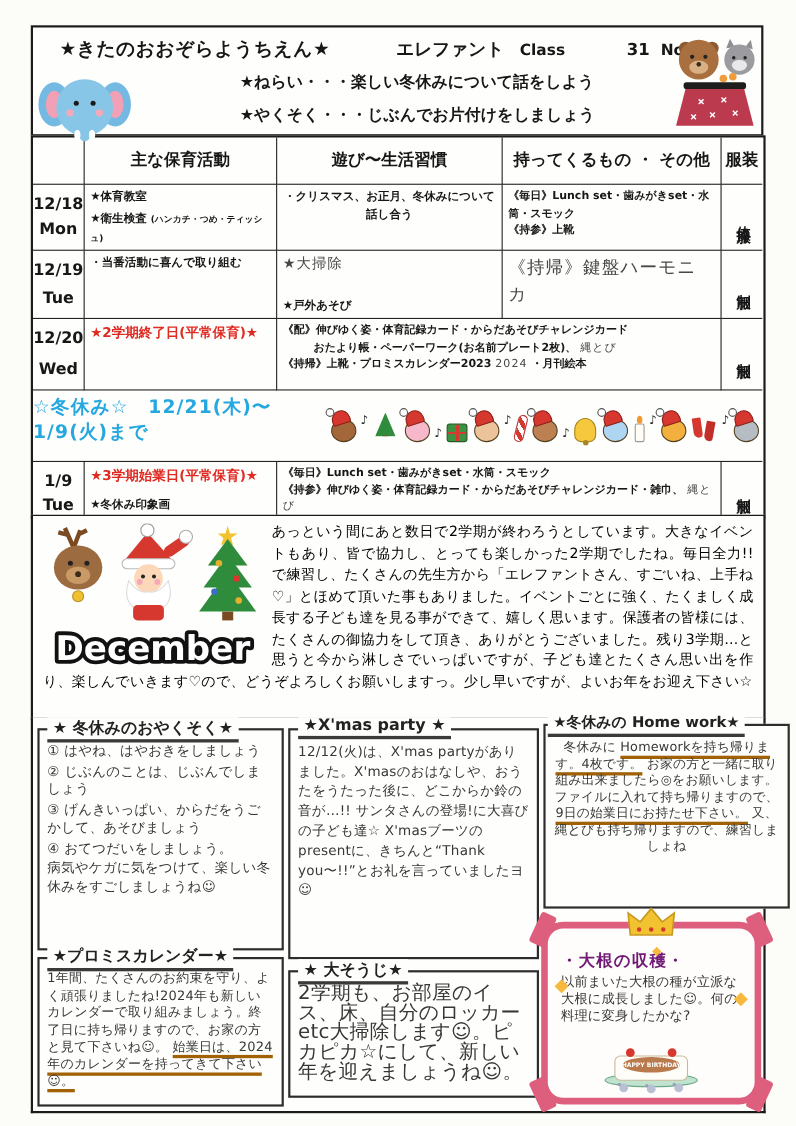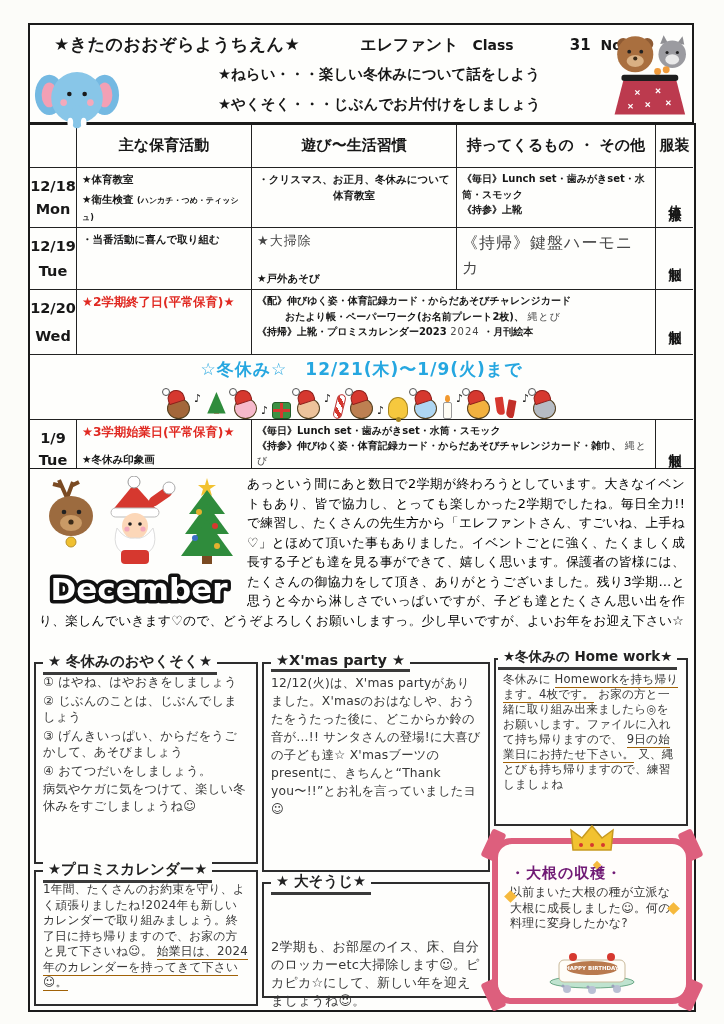--- a/index.html
+++ b/index.html
@@ -27,22 +27,22 @@
   .datecell{display:flex;flex-direction:column;justify-content:space-between;align-items:center;
             font-size:14.5px;font-weight:bold;padding:7px 0;}
   .clothcell{display:flex;align-items:center;justify-content:center;padding:0;}
   .vtext{writing-mode:vertical-rl;text-orientation:upright;font-size:13px;font-weight:bold;letter-spacing:2px;}
   .red{color:#e02a22;}
   .hand{color:#474747;font-weight:normal;letter-spacing:1px;}
   .note-sm{font-size:8px;}
   .spread{display:flex;flex-direction:column;justify-content:space-between;height:100%;box-sizing:border-box;}
   .center-line{text-align:center;}
   .indent{margin-left:28px;}
-  .bannercell{grid-column:1/6;border-bottom:1.6px solid #222;display:flex;flex-direction:column;
-              align-items:center;padding-top:3px;box-sizing:border-box;}
+  .bannercell{grid-column:1/6;border-bottom:1.6px solid #222;display:flex;
+              align-items:flex-start;padding-top:3px;box-sizing:border-box;}
   .banner-text{color:#26a7e0;font-size:17px;font-weight:bold;letter-spacing:1px;}
   .chars-row{display:flex;align-items:flex-end;justify-content:center;height:40px;margin-top:4px;}
   .chr{width:23px;height:21px;border-radius:50%;border:1.5px solid #53401f;position:relative;display:inline-block;margin:0 3px;box-sizing:border-box;}
   .chr::before{content:"";position:absolute;top:-9px;left:-1px;width:15px;height:11px;background:#d6382f;
                border:1px solid #8c1f1a;border-radius:10px 10px 2px 2px;transform:rotate(-18deg);}
   .chr::after{content:"";position:absolute;top:-11px;left:-6px;width:6px;height:6px;background:#fff;border:1px solid #555;border-radius:50%;}
   .chr-bear{background:#a3673a}.chr-rabbit{background:#f6b9cb}.chr-pig{background:#edc39b}
   .chr-monkey{background:#bd8052}.chr-dog{background:#aed6f2}.chr-tiger{background:#f2b13f}.chr-elephant{background:#b6bcc4}
   .chr-tree{border:none;border-radius:0;background:#2f8c3c;clip-path:polygon(50% 0,90% 80%,10% 80%);width:23px;height:27px;}
   .chr-tree::before{left:9px;top:21px;width:5px;height:6px;background:#7a4a22;border:none;transform:none;border-radius:0;}
@@ -71,21 +71,21 @@
            box-sizing:border-box;background:#fefefc;padding:5px 9px;}
   .santa-float{float:left;width:202px;height:126px;margin:2px 6px 2px 0;position:relative;}
   .dec-msg{font-size:12.8px;line-height:19.5px;color:#000000;letter-spacing:.2px;text-align:justify;}
   
   .bottom{left:28px;top:652px;width:668px;height:360px;border:2.5px solid #1b1b1b;border-top:none;box-sizing:border-box;background:#fefefc;}
   .sec{position:absolute;border:2.5px solid #2d2d2d;box-sizing:border-box;padding:10px 7px 4px 7px;background:#fefefc;}
   .sec-title{position:absolute;top:-12px;left:7px;background:#fefefc;padding:0 5px 1px 5px;
              font-weight:bold;font-size:14.5px;color:#222;border-bottom:3px solid #3a3a3a;white-space:nowrap;}
   .sec-body{font-size:12.3px;line-height:16.5px;color:#373737;letter-spacing:.2px;}
   .sec-body p{margin:0 0 2px 0;}
-  .pink-u{border-bottom:1px solid #a16207;padding-bottom:1px;}
+  .pink-u{border-bottom:3px solid #a16207;padding-bottom:1px;}
   .daikon{position:absolute;border:6px solid #dd5f7d;border-radius:20px;box-sizing:border-box;background:#fffdfb;padding:20px 10px 4px 12px;}
   .daikon-title{font-weight:bold;font-size:15px;color:#701a75;letter-spacing:1px;}
   .ribbon-tail{position:absolute;width:15px;height:30px;background:#dd5f7d;border-radius:3px;}
   .sparkle{position:absolute;width:9px;height:9px;background:#f6b93d;transform:rotate(45deg);}
   .crown-wrap{position:absolute;left:50%;top:-20px;transform:translateX(-50%);}
   .cake-wrap{position:absolute;left:50%;bottom:0px;transform:translateX(-50%);}
 </style>
 </head>
 <body>
 
@@ -161,21 +161,21 @@
       <div class="spread">
         <span>★体育教室</span>
         <span>
           <span>★衛生検査</span>
           <span class="note-sm">(ハンカチ・つめ・ティッシュ)</span>
         </span>
       </div>
     </div>
     <div class="cell center-line">
       <div>・クリスマス、お正月、冬休みについて</div>
-      <div>体育教室</div>
+      <div>話し合う</div>
     </div>
     <div class="cell" style="font-size:10px;">
       <div>《毎日》Lunch set・歯みがきset・水筒・スモック</div>
       <div>《持参》上靴</div>
     </div>
     <div class="cell clothcell last">
       <span class="vtext">体操服</span>
     </div>
 
     <div class="cell datecell">
@@ -335,24 +335,24 @@
       </div>
     </div>
 
     <div class="sec" style="left:232px;top:10px;width:228px;height:210px;">
       <div class="sec-title">★X'mas party ★</div>
       <div class="sec-body" style="line-height:18px;">12/12(火)は、X'mas partyがありました。X'masのおはなしや、おうたをうたった後に、どこからか鈴の音が…!! サンタさんの登場!に大喜びの子ども達☆ X'masブーツのpresentに、きちんと“Thank you〜!!”とお礼を言っていましたヨ☺</div>
     </div>
 
     <div class="sec" style="left:232px;top:230px;width:228px;height:116px;">
       <div class="sec-title">★ 大そうじ★</div>
-      <div class="sec-body" style="font-size:13px;line-height:18px;margin-top:44px;">2学期も、お部屋のイス、床、自分のロッカーetc大掃除します☺。ピカピカ☆にして、新しい年を迎えましょうね☺。</div>
-    </div>
-
-    <div class="sec" style="left:464px;top:6px;width:194px;height:168px;padding-top:12px;">
+      <div class="sec-body" style="font-size:18px;line-height:18px;">2学期も、お部屋のイス、床、自分のロッカーetc大掃除します☺。ピカピカ☆にして、新しい年を迎えましょうね☺。</div>
+    </div>
+
+    <div class="sec" style="left:464px;top:6px;width:224px;height:168px;padding-top:12px;text-align:center;">
       <div class="sec-title" style="font-size:13.5px;left:2px;">★冬休みの Home work★</div>
       <div class="sec-body" style="font-size:11.6px;line-height:15px;">
         <span>冬休みに</span>
         <span class="pink-u">Homeworkを持ち帰ります。4枚です。</span>
         <span>お家の方と一緒に取り組み出来ましたら◎をお願いします。ファイルに入れて持ち帰りますので、</span>
         <span class="pink-u">9日の始業日にお持たせ下さい。</span>
         <span>又、縄とびも持ち帰りますので、練習しましょね</span>
       </div>
     </div>
 

